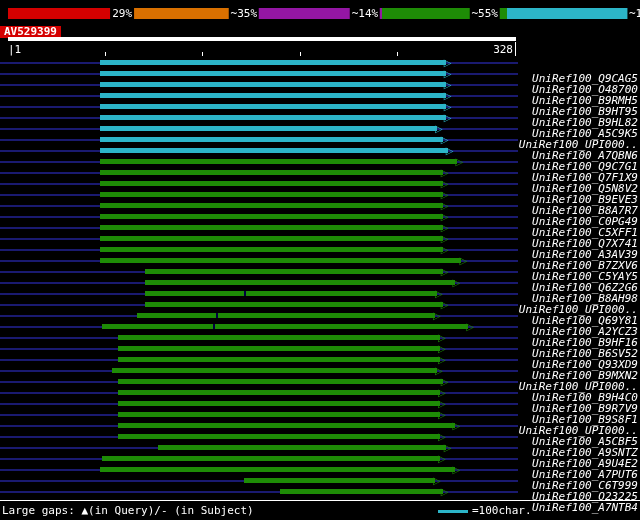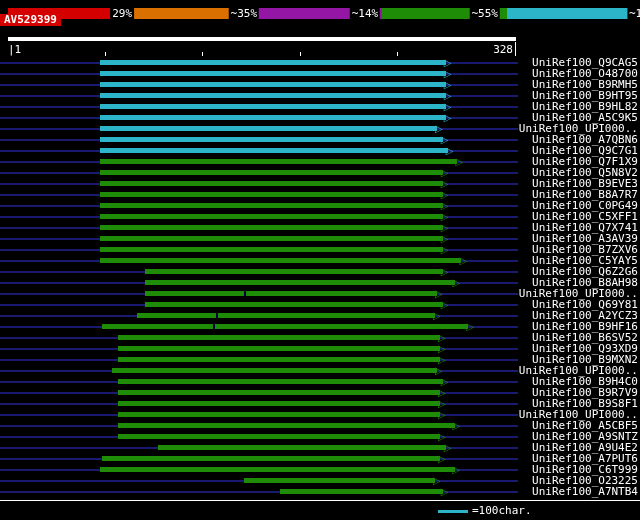--- a/index.html
+++ b/index.html
@@ -6,38 +6,38 @@
   .screen{position:relative;width:640px;height:520px;background:#000;overflow:hidden;
           font-family:"DejaVu Sans Mono",monospace;color:#fff;}
   
   .scalebar{position:absolute;left:8px;right:8px;top:8px;height:11px;}
   .seg-row{display:flex;width:100%;height:100%;}
   .seg{flex:1;height:100%;}
   .scale-labels{position:absolute;left:0;top:0;width:100%;height:100%;}
   .scale-label{position:absolute;top:-1px;transform:translateX(-50%);
                font-size:11px;line-height:13px;background:#000;padding:0 2px;white-space:nowrap;}
   
-  .query-label{position:absolute;left:0;top:14px;font-size:11px;line-height:12px;
+  .query-label{position:absolute;left:0;top:26px;font-size:11px;line-height:12px;
                font-weight:bold;padding:0 4px;}
   .query-bar{position:absolute;left:8px;top:37px;width:508px;height:4px;}
   
   .ruler{position:absolute;left:8px;top:44px;width:508px;height:13px;font-size:11px;line-height:12px;}
   .ruler-left{position:absolute;left:0;top:0;}
   .ruler-right{position:absolute;right:3px;top:0;}
   .ruler-endline{position:absolute;right:0;top:-2px;width:1px;height:14px;background:#fff;}
   .ruler-tick{position:absolute;top:8px;width:1px;height:4px;background:#fff;}
   
   .rows{position:absolute;left:0;top:57px;width:640px;}
   .hit-row{position:relative;height:11px;}
   .row-line{position:absolute;left:0;top:5px;width:518px;height:2px;}
   .hit-bar{position:absolute;top:3px;height:5px;}
   .gap-mark{position:absolute;top:3px;width:2px;height:5px;}
   .hit-arrow{position:absolute;top:0;font-size:10px;line-height:11px;
              font-family:"DejaVu Sans",sans-serif;}
-  .hit-label{position:absolute;right:2px;top:0;font-size:11px;line-height:11px;white-space:nowrap;}
+  .hit-label{position:absolute;right:2px;top:16px;font-size:11px;line-height:11px;white-space:nowrap;font-style:italic;}
   
   .footer-line{position:absolute;left:0;top:500px;width:640px;height:1px;background:#fff;}
   .footer-text{position:absolute;left:2px;top:505px;font-size:11px;line-height:12px;white-space:nowrap;}
   .legend-line{position:absolute;left:438px;top:510px;width:30px;height:3px;}
   .legend-text{position:absolute;left:472px;top:505px;font-size:11px;line-height:12px;}
 </style>
 </head>
 <body>
 
 <div class="screen">
@@ -312,16 +312,17 @@
       </div>
       <div class="hit-row">
         <div class="row-line" style="background: rgb(26, 26, 112);"></div>
         <div class="hit-bar" style="left: 280.025px; width: 162.825px; background: rgb(30, 140, 6);"></div>
         <span class="hit-arrow" style="left: 440.85px; color: rgb(30, 140, 6);">▷</span>
         <span class="hit-label">UniRef100_A7NTB4</span>
       </div>
     </div>
 
   <div class="footer-line"></div>
+  <div class="footer-text">Large gaps: ▲(in Query)/- (in Subject)</div>
   <div class="legend-line" style="background: rgb(44, 181, 200);"></div>
   <div class="legend-text">=100char.</div>
 
 </div>
 
 </body></html>

